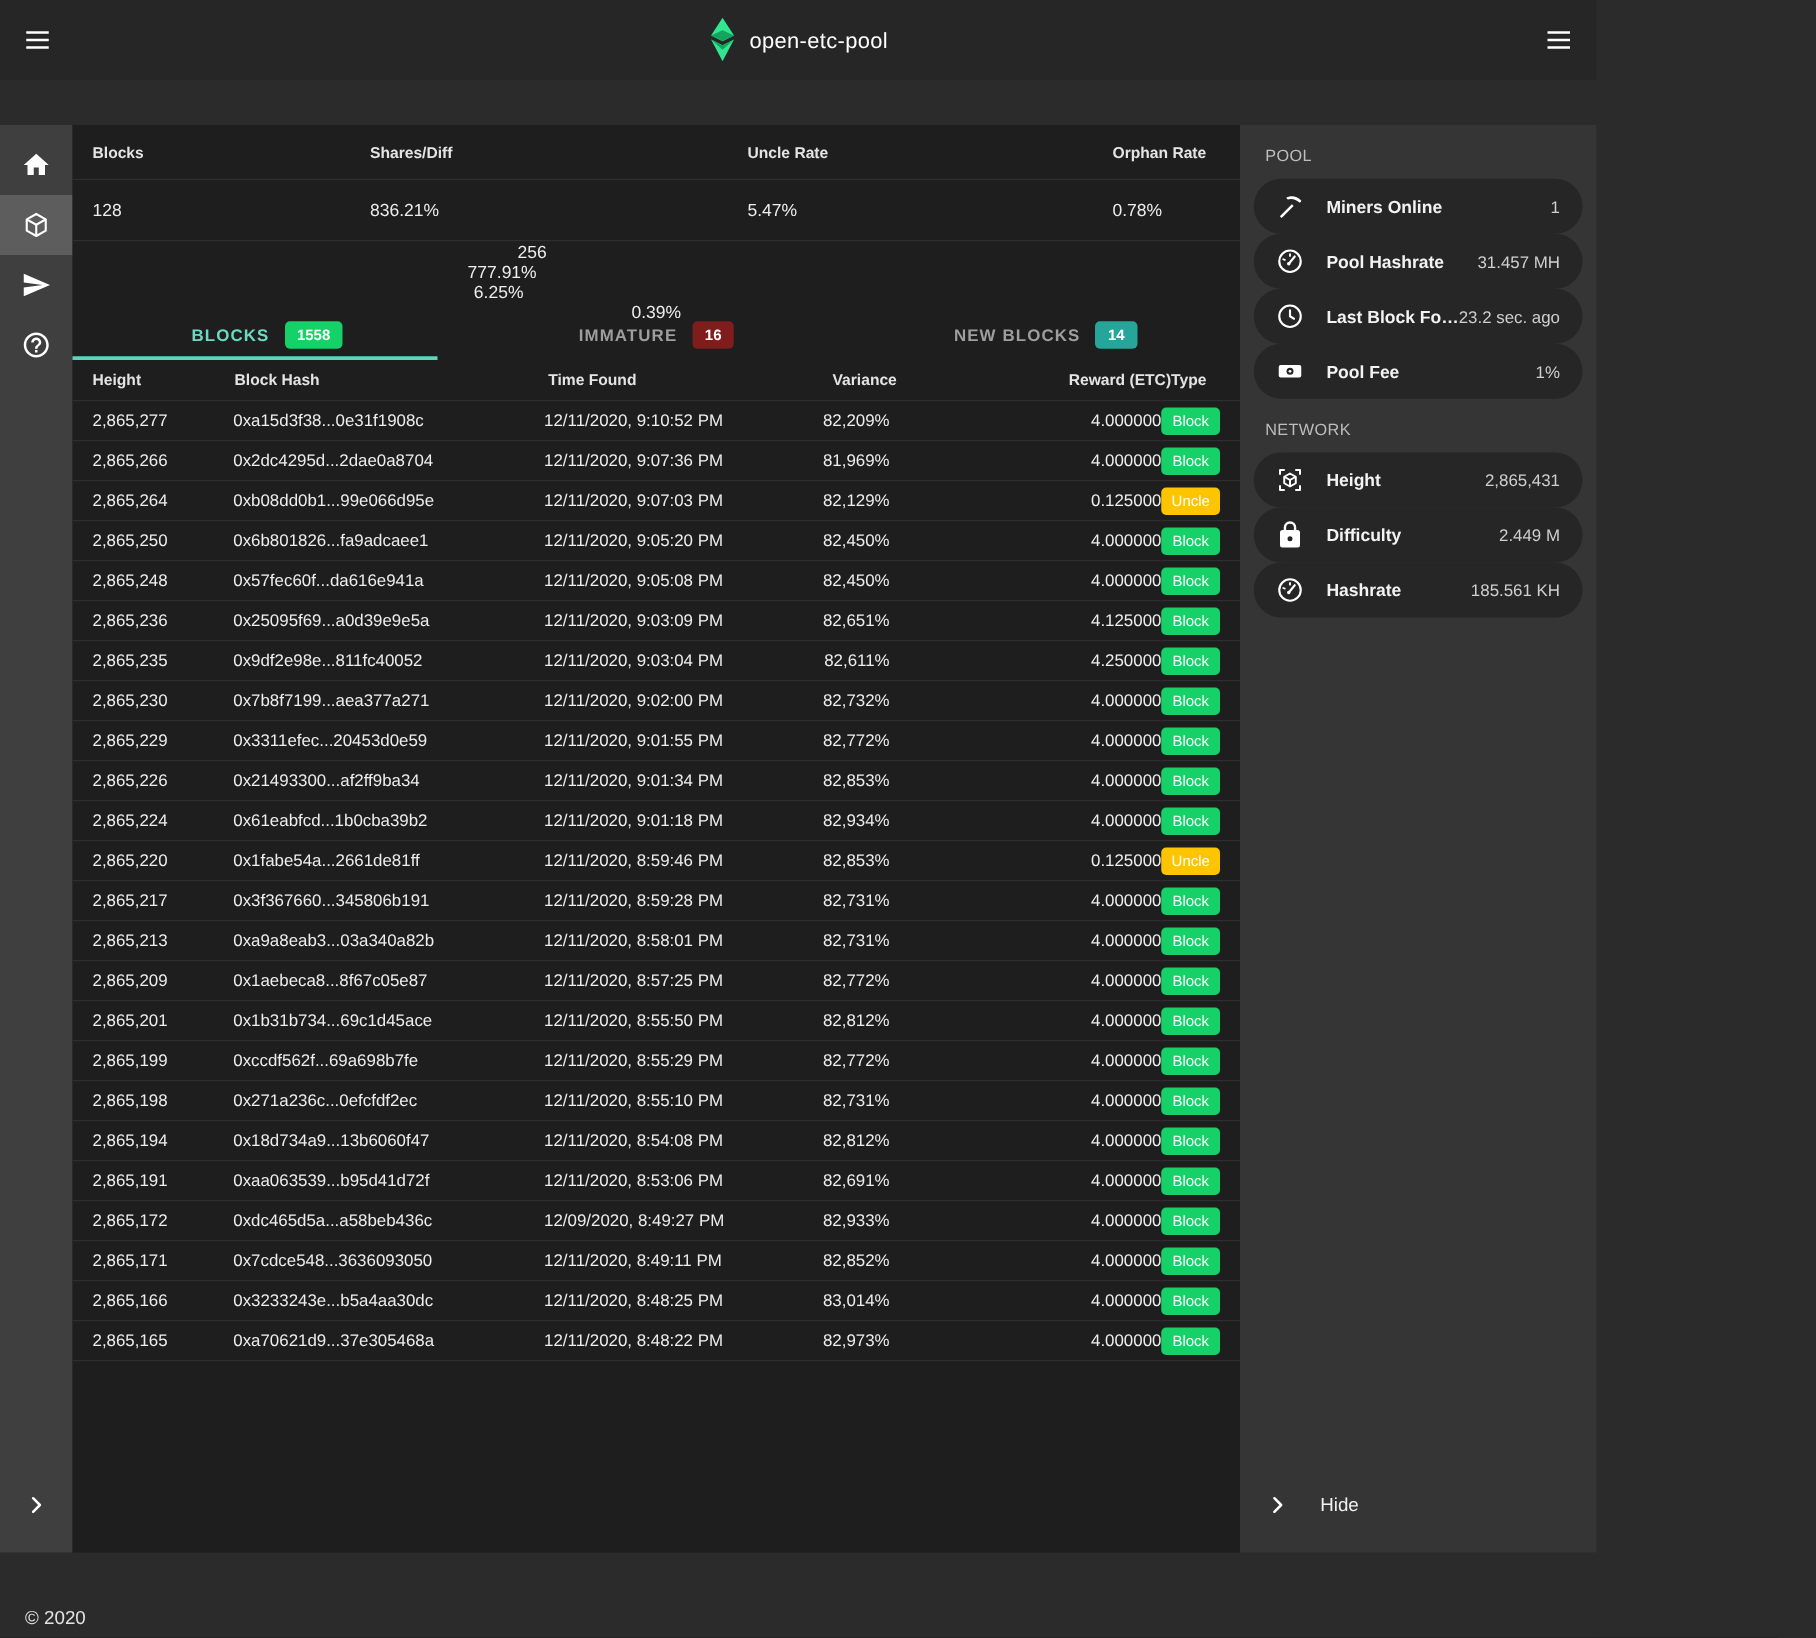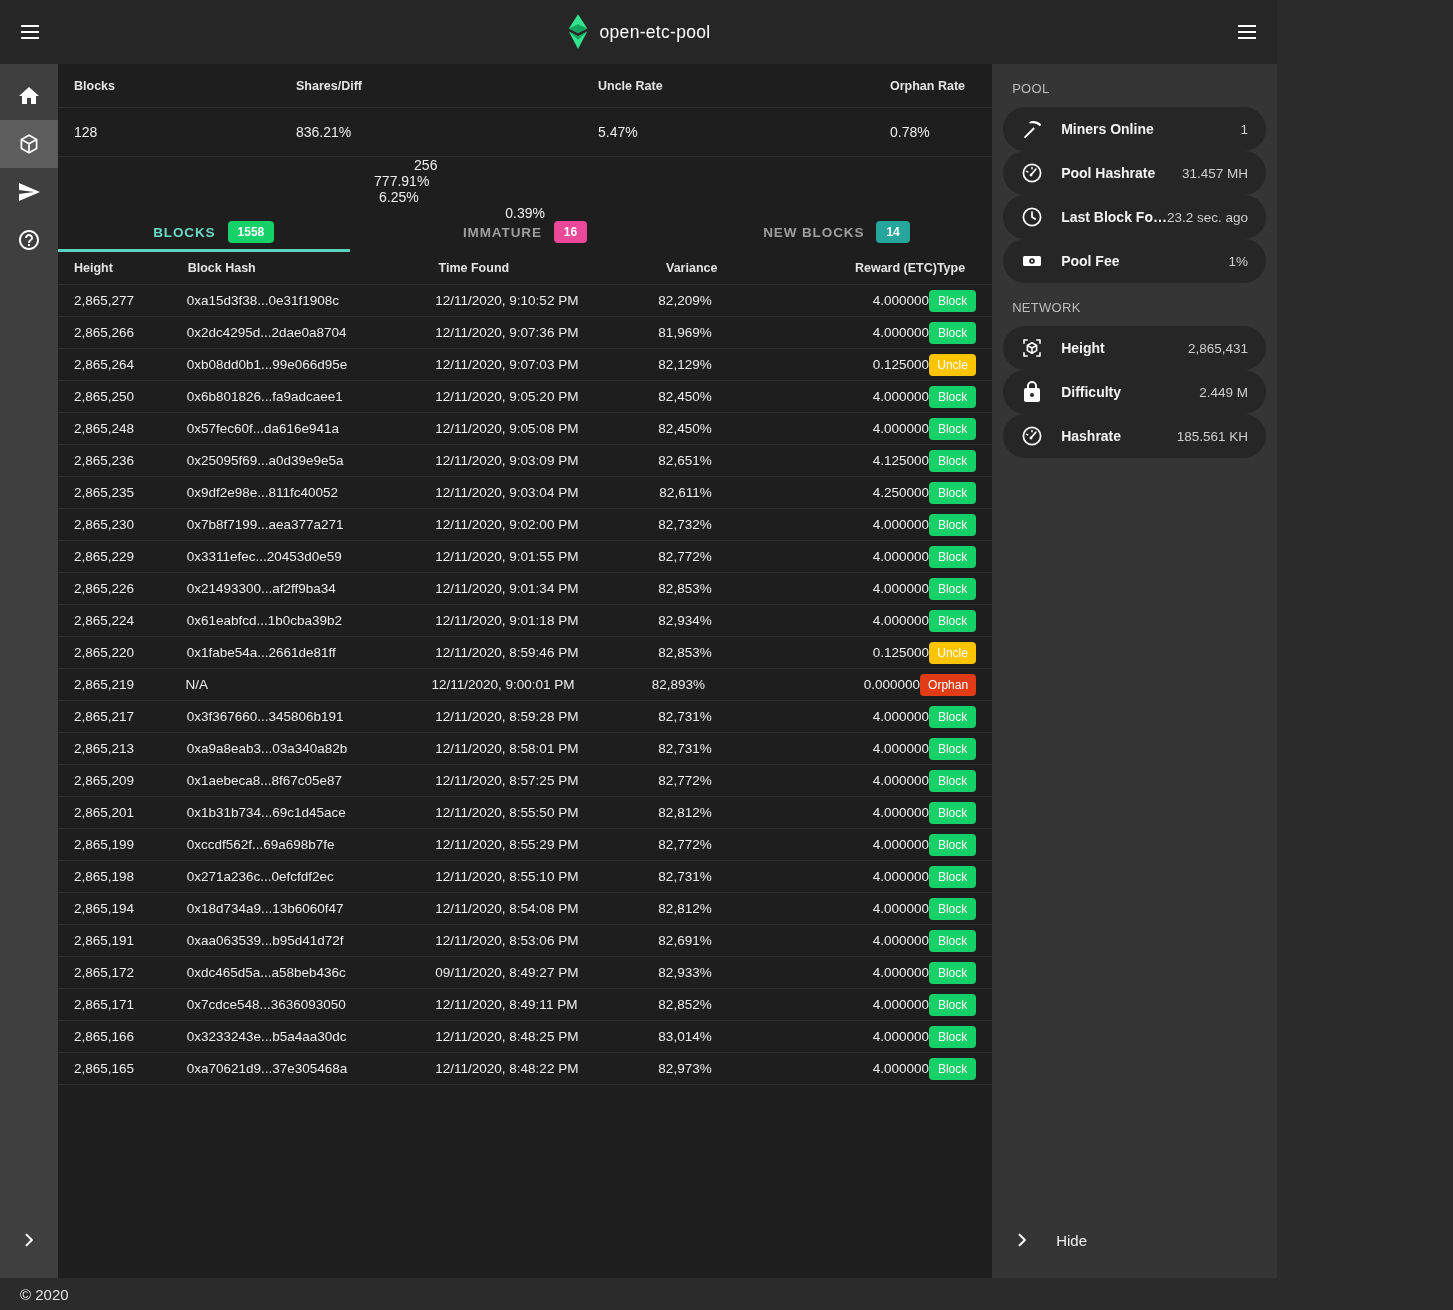--- a/index.html
+++ b/index.html
@@ -1,18 +1,18 @@
 <!DOCTYPE html>
 <html><head>
 <meta charset="utf-8">
 <style>
   * { box-sizing: border-box; margin: 0; padding: 0; }
   html,body { width:1453px; height:1310px; overflow:hidden; }
   body { font-family:"Liberation Sans", sans-serif; background:#2b2b2b; color:#ececec; }
-  .app { display:flex; flex-direction:column; width:1277px; height:1310px; }
+  .app { display:flex; flex-direction:column; width:1277px; height:1310px;gap:36px; }
 
   
   .topbar { flex:0 0 64px; background:#262626; display:flex; align-items:center; position:relative; }
   .icon-btn { width:36px; height:36px; display:flex; align-items:center; justify-content:center; cursor:pointer; }
   .menu-left { margin-left:12px; }
   .menu-right { margin-left:auto; margin-right:12px; }
   .brand { position:absolute; left:50%; transform:translateX(-50%); display:flex; align-items:center; gap:11px; }
   .brand-title { font-size:17.5px; color:#ffffff; letter-spacing:.3px; }
 
   
@@ -32,21 +32,21 @@
   .stats-row { height:48px; font-size:14px; color:#ededed; }
   .stats-row + .stats-row { border-top:1px solid #2f2f2f;flex-direction:column; }
   .sc1 { width:222px; } .sc2 { width:302px; } .sc3 { width:292px; } .sc4 { flex:1; }
 
   .tabs { display:flex; height:40px; margin-top:8px; }
   .tab { flex:1; display:flex; align-items:center; justify-content:center; gap:12px; position:relative; cursor:pointer; }
   .tab-label { font-size:13.5px; font-weight:600; letter-spacing:.9px; color:#9e9e9e; }
   .tab.active .tab-label { color:#69dbc2; }
   .tab.active::after { content:""; position:absolute; left:0; right:19px; bottom:0; height:3px; background:#5bd5bc; }
   .tab-badge { border-radius:4px; padding:4px 10px; font-size:12px; font-weight:700; color:#fff; }
-  .tb-green { background:#16d068; } .tb-amber { background:#ec4899; } .tb-teal { background:#26a69a; }
+  .tb-green { background:#16d068; } .tb-amber { background:#7f1d1d; } .tb-teal { background:#26a69a; }
 
   .tbl-head { display:flex; align-items:center; height:32px; padding:0 16px; font-size:12.5px; font-weight:700; color:#e4e4e4; }
   .tbl-body { border-bottom:1px solid #2e2e2e; }
   .tbl-row { display:flex; align-items:center; height:32px; padding:0 16px; border-top:1px solid #2e2e2e; font-size:13.5px; color:#ededed; }
   .c-height { width:130px; } .c-hash { width:287px; } .c-time { width:207px; }
   .c-var { width:112px; text-align:right; } .c-reward { width:251px; text-align:right; }
   .c-type { flex:1; display:flex; justify-content:flex-end; }
   .c-type-head { flex:1; text-align:right; padding-right:11px; }
   .type-badge { min-width:47px; text-align:center; border-radius:4px; padding:4px 8px; font-size:12px; color:#fff; }
   .badge-block { background:#16d068; } .badge-uncle { background:#fdc500; } .badge-orphan { background:#e13c16; }
@@ -309,30 +309,20 @@
             <div class="c-height">2,865,220</div>
             <div class="c-hash">0x1fabe54a...2661de81ff</div>
             <div class="c-time">12/11/2020, 8:59:46 PM</div>
             <div class="c-var">82,853%</div>
             <div class="c-reward">0.125000</div>
             <div class="c-type">
               <span class="type-badge badge-uncle">Uncle</span>
             </div>
           </div>
           <div class="tbl-row">
-            <div class="c-height">2,865,219</div>
-            <div class="c-hash">N/A</div>
-            <div class="c-time">12/11/2020, 9:00:01 PM</div>
-            <div class="c-var">82,893%</div>
-            <div class="c-reward">0.000000</div>
-            <div class="c-type">
-              <span class="type-badge badge-orphan">Orphan</span>
-            </div>
-          </div>
-          <div class="tbl-row">
             <div class="c-height">2,865,217</div>
             <div class="c-hash">0x3f367660...345806b191</div>
             <div class="c-time">12/11/2020, 8:59:28 PM</div>
             <div class="c-var">82,731%</div>
             <div class="c-reward">4.000000</div>
             <div class="c-type">
               <span class="type-badge badge-block">Block</span>
             </div>
           </div>
           <div class="tbl-row">
@@ -401,21 +391,21 @@
             <div class="c-time">12/11/2020, 8:53:06 PM</div>
             <div class="c-var">82,691%</div>
             <div class="c-reward">4.000000</div>
             <div class="c-type">
               <span class="type-badge badge-block">Block</span>
             </div>
           </div>
           <div class="tbl-row">
             <div class="c-height">2,865,172</div>
             <div class="c-hash">0xdc465d5a...a58beb436c</div>
-            <div class="c-time">09/11/2020, 8:49:27 PM</div>
+            <div class="c-time">12/09/2020, 8:49:27 PM</div>
             <div class="c-var">82,933%</div>
             <div class="c-reward">4.000000</div>
             <div class="c-type">
               <span class="type-badge badge-block">Block</span>
             </div>
           </div>
           <div class="tbl-row">
             <div class="c-height">2,865,171</div>
             <div class="c-hash">0x7cdce548...3636093050</div>
             <div class="c-time">12/11/2020, 8:49:11 PM</div>

